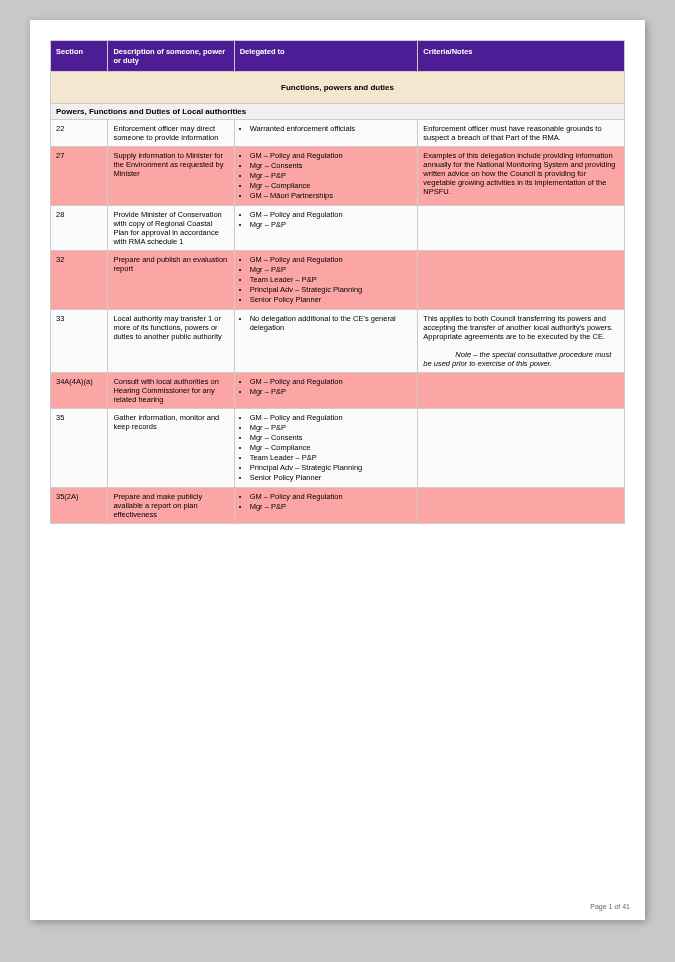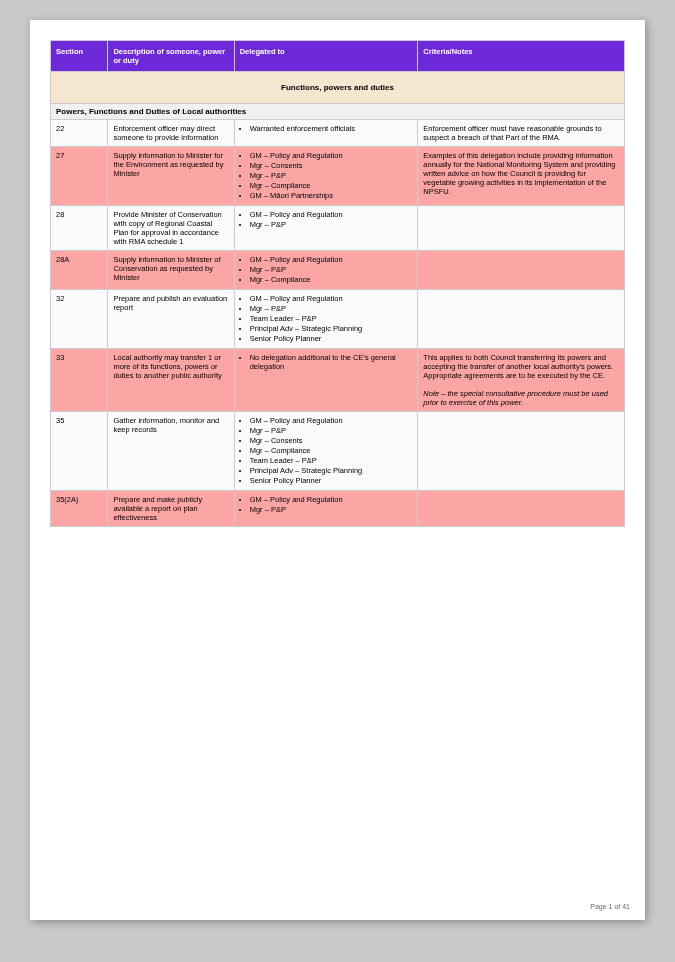--- a/index.html
+++ b/index.html
@@ -20,21 +20,21 @@
       padding: 20px;
       box-shadow: 2px 2px 8px rgba(0,0,0,0.3);
       position: relative;
     }
     table {
       width: 100%;
       border-collapse: collapse;
       font-size: 7.5px;
     }
     .header-row th {
-      background: #6d28d9;
+      background: #4c1d95;
       color: #fff;
       font-weight: bold;
       padding: 6px 5px;
       border: 1px solid #ccc;
       text-align: left;
       vertical-align: top;
     }
     .functions-row td {
       background: #f5e6d0;
       text-align: center;
@@ -70,21 +70,21 @@
     ul li {
       margin-bottom: 1px;
     }
     .page-num {
       position: absolute;
       bottom: 10px;
       right: 15px;
       font-size: 7px;
       color: #666;
     }
-    .note { font-style: italic; margin-top: 4px; }
+    .note { font-style: italic; margin-top: 4px; margin-left: 32px; }
   </style>
 </head>
 <body>
 
 <div class="page">
   <table>
     <thead>
       <tr class="header-row">
         <th class="col-section">Section</th>
         <th class="col-desc">Description of someone, power or duty</th>
@@ -131,32 +131,20 @@
         <td>Provide Minister of Conservation with copy of Regional Coastal Plan for approval in accordance with RMA schedule 1</td>
         <td>
           <ul>
             <li>GM – Policy and Regulation</li>
             <li>Mgr – P&amp;P</li>
           </ul>
         </td>
         <td></td>
       </tr>
 
-      <tr class="data-row">
-        <td>28A</td>
-        <td>Supply information to Minister of Conservation as requested by Minister</td>
-        <td>
-          <ul>
-            <li>GM – Policy and Regulation</li>
-            <li>Mgr – P&amp;P</li>
-            <li>Mgr – Compliance</li>
-          </ul>
-        </td>
-        <td></td>
-      </tr>
 
       <tr class="data-row">
         <td>32</td>
         <td>Prepare and publish an evaluation report</td>
         <td>
           <ul>
             <li>GM – Policy and Regulation</li>
             <li>Mgr – P&amp;P</li>
             <li>Team Leader – P&amp;P</li>
             <li>Principal Adv – Strategic Planning</li>
@@ -173,20 +161,31 @@
           <ul>
               <li>No delegation additional to the CE's general delegation</li>
             </ul>
         </td>
         <td>
           This applies to both Council transferring its powers and accepting the transfer of another local authority's powers. Appropriate agreements are to be executed by the CE.<br><br>
           <span class="note">Note – the special consultative procedure must be used prior to exercise of this power.</span>
         </td>
       </tr>
 
+      <tr class="data-row">
+        <td>34A(4A)(a)</td>
+        <td>Consult with local authorities on Hearing Commissioner for any related hearing</td>
+        <td>
+          <ul>
+            <li>GM – Policy and Regulation</li>
+            <li>Mgr – P&amp;P</li>
+          </ul>
+        </td>
+        <td></td>
+      </tr>
 
       <tr class="data-row">
         <td>35</td>
         <td>Gather information, monitor and keep records</td>
         <td>
           <ul>
             <li>GM – Policy and Regulation</li>
             <li>Mgr – P&amp;P</li>
             <li>Mgr – Consents</li>
             <li>Mgr – Compliance</li>

